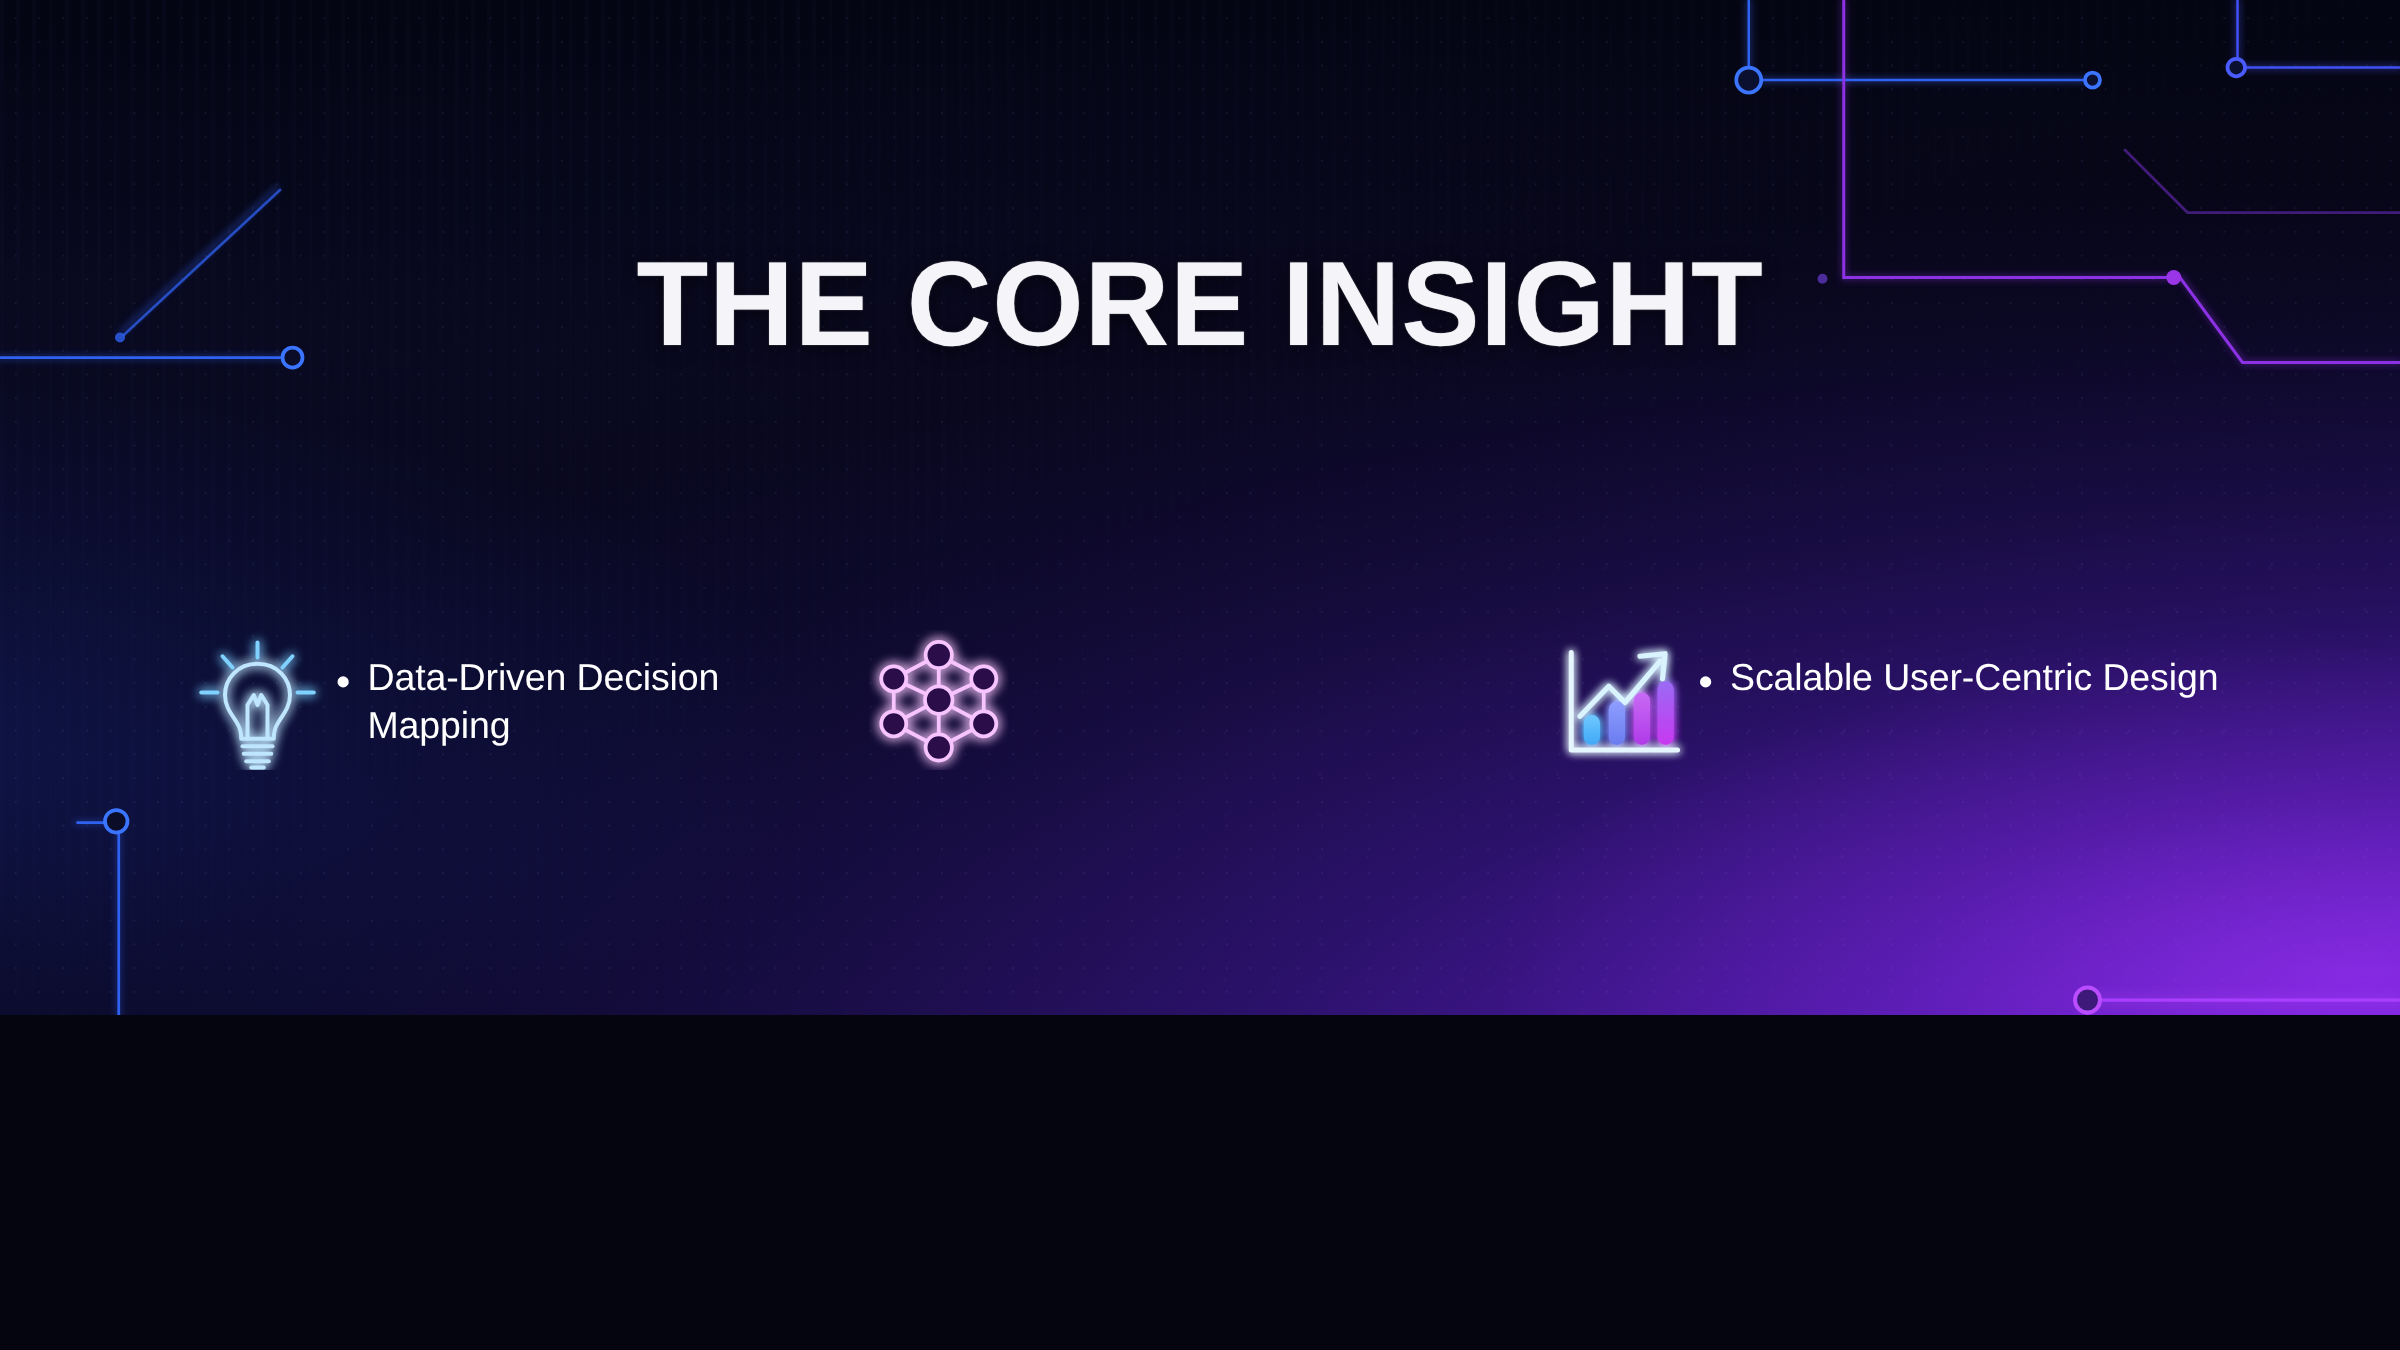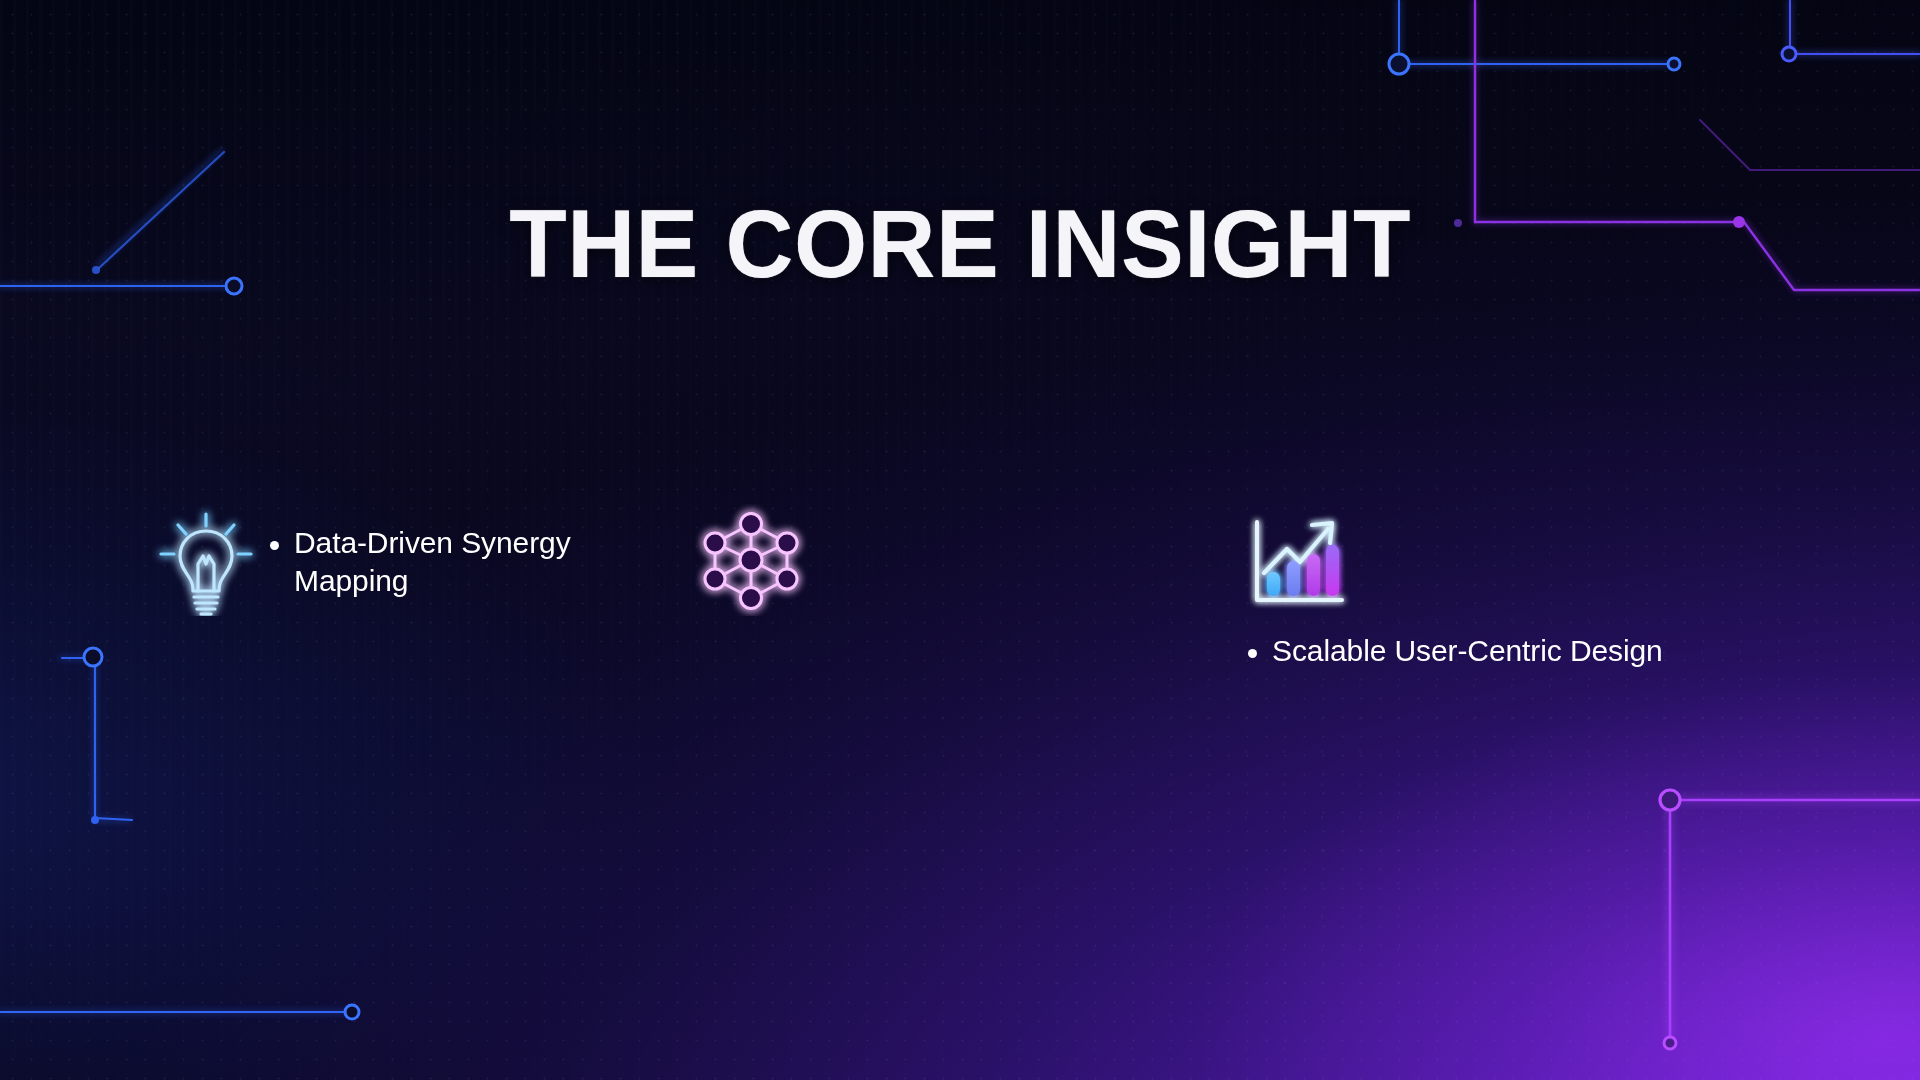--- a/index.html
+++ b/index.html
@@ -8,21 +8,21 @@
     background: #05050f;
   }
   body {
     font-family: "Liberation Sans", sans-serif;
     -webkit-font-smoothing: antialiased;
   }
 
   #slide {
     position: relative;
     width: 1920px;
-    height: 1080px;
+    height: 812px;
     overflow: hidden;
     background: #0369a1;
   }
 
   
   .bg-base {
     position: absolute;
     inset: 0;
     background:
       radial-gradient(ellipse 120% 95% at 112% 112%, #8322e8 0%, #6a1fd0 16%, #4a18a0 33%, #2a1168 52%, #160c3e 70%, #0c0826 86%, #080617 100%),
@@ -118,21 +118,21 @@
     display: flex;
     align-items: flex-start;
   }
   .feature {
     display: flex;
     align-items: flex-start;
     flex: 0 0 auto;
   }
   .feature-1 { width: 545px; }
   .feature-2 { width: 545px; }
-  .feature-3 { width: 560px; flex-direction: column; }
+  .feature-3 { width: 560px; }
 
   .icon-box {
     flex: 0 0 auto;
     width: 112px;
     height: 112px;
     position: relative;
     margin-top: -4px;
   }
   .icon-box svg { display: block; width: 112px; height: 112px; }
 
@@ -285,21 +285,21 @@
 
             <path d="M44 93 L68 93"></path>
             <path d="M45 99 L67 99"></path>
             <path d="M47 105 L65 105"></path>
             <path d="M51 110 L61 110"></path>
           </g>
         </svg>
       </div>
       <div class="feature-text">
         <span class="bullet"></span>
-        <span class="feature-label">Data-Driven Synergy Mapping</span>
+        <span class="feature-label">Data-Driven Decision Mapping</span>
       </div>
     </div>
 
     <div class="feature feature-2">
       <div class="icon-box">
         <svg viewBox="0 0 112 112">
           <defs>
             <filter id="nglow-pink" x="-80%" y="-80%" width="260%" height="260%">
               <feGaussianBlur stdDeviation="4.5" result="b1"></feGaussianBlur>
               <feMerge>

